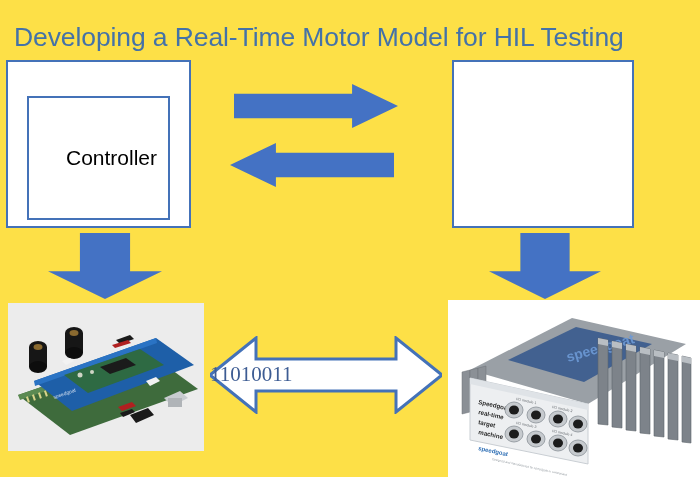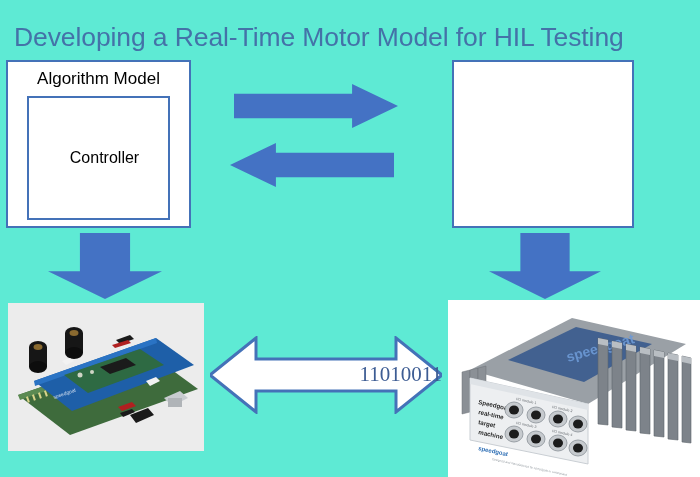--- a/index.html
+++ b/index.html
@@ -3,21 +3,21 @@
 <meta charset="utf-8">
 <style>
   html,body{margin:0;padding:0;}
   body{
     width:700px;height:477px;
     background:#ffffff;
     font-family:"Liberation Sans", sans-serif;
     overflow:hidden;
     position:relative;
   }
-  #slide{position:absolute;left:0;top:0;width:700px;height:477px;background:#5eead4;}
+  #slide{position:absolute;left:0;top:0;width:700px;height:477px;background:#fde047;}
 
   
   .title{
     position:absolute;left:14px;top:20px;width:672px;height:34px;
     font-size:26.5px;line-height:34px;
     color:#4472A8;
     letter-spacing:-0.1px;
     white-space:nowrap;
     font-family:"Liberation Sans", sans-serif;
   }
@@ -38,22 +38,22 @@
     color:#000000;
     text-align:center;
     white-space:nowrap;
     font-family:"Liberation Sans", sans-serif;
   }
   #algorithm-label{
     left:6px;top:68px;width:185px;
     font-size:17px;line-height:22px;
   }
   #controller-label{
-    left:27px;top:144px;width:155px;
-    font-size:16px;line-height:27px;
+    left:34px;top:144px;width:155px;
+    font-size:21px;line-height:27px;
   }
   #motor-label{
     left:452px;top:113px;width:182px;
     font-size:20.5px;line-height:29px;
     white-space:normal;
   }
 
   
   .arrow-solid{position:absolute;background:#4472C4;}
   #arrow-right-top{
@@ -73,21 +73,21 @@
     clip-path:polygon(28% 0%,72% 0%,72% 58%,100% 58%,50% 100%,0% 58%,28% 58%);
   }
 
   
   #arrow-bidirectional{
     position:absolute;left:210px;top:336px;width:232px;height:78px;
   }
   #arrow-bidirectional svg{display:block;width:100%;height:100%;}
   #bits-label{
     position:absolute;left:210px;top:358px;width:232px;
-    text-align:right;
+    text-align:left;
     font-size:21px;line-height:32px;
     color:#3D5C93;
     font-family:"Liberation Serif", serif;
     white-space:nowrap;
   }
 
   
   .photo{position:absolute;overflow:hidden;}
   #photo-controller-board{
     left:8px;top:303px;width:196px;height:148px;
@@ -100,21 +100,20 @@
   .photo svg{display:block;width:100%;height:100%;}
 </style>
 </head>
 <body>
 
 <div id="slide">
 
   <div class="title">Developing a Real-Time Motor Model for HIL Testing</div>
 
   <div class="box" id="algorithm-box"></div>
-  <div class="box-label" id="algorithm-label">Algorithm Model</div>
 
   <div class="box" id="controller-box"></div>
   <div class="box-label" id="controller-label">Controller</div>
 
   <div class="box" id="motor-box"></div>
 
   <div class="arrow-solid" id="arrow-right-top"></div>
   <div class="arrow-solid" id="arrow-left-mid"></div>
   <div class="arrow-solid" id="arrow-down-left"></div>
   <div class="arrow-solid" id="arrow-down-right"></div>

